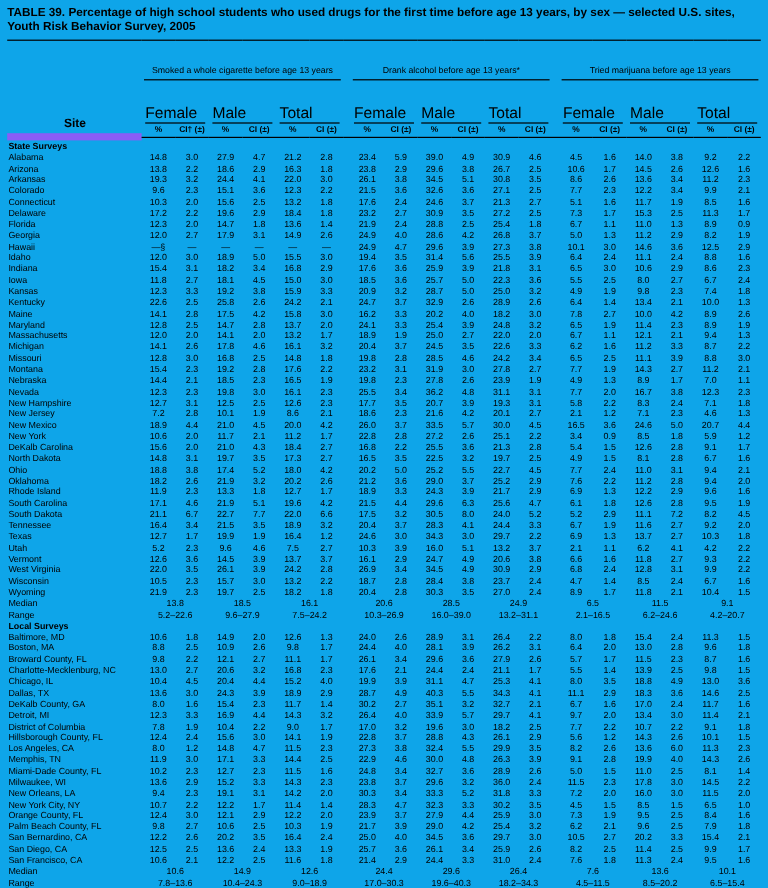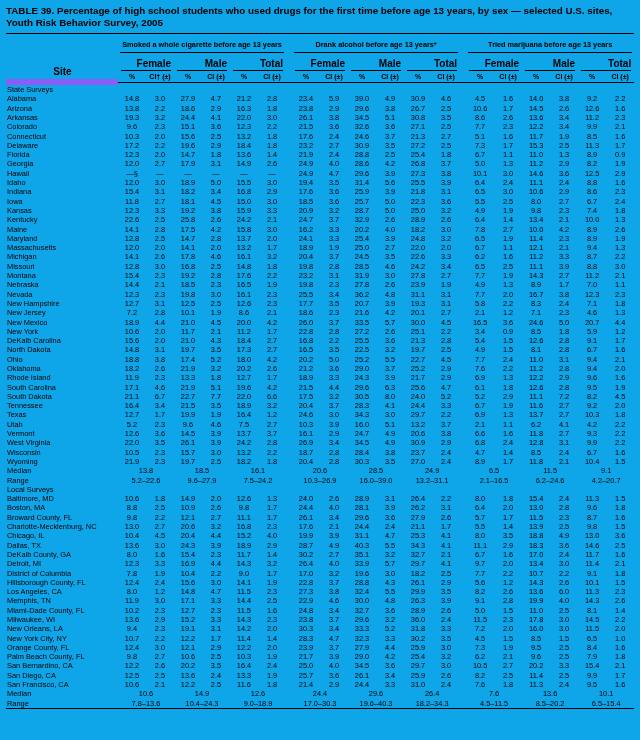--- a/index.html
+++ b/index.html
@@ -7,27 +7,27 @@
   body{width:640px;height:740px;font-family:"Liberation Sans","DejaVu Sans",sans-serif;color:#000}
   .page{width:640px;height:740px;padding:5px 6px 0 6px;overflow:hidden;background:#0ea5e9}
   .title{font-size:9.8px;font-weight:bold;line-height:1.25;margin-bottom:4px}
   table.data{width:628px;table-layout:fixed;border-collapse:collapse;border-top:1.4px solid #000;border-bottom:1.4px solid #000}
   col.c-site{width:112px}
   col.c-num{width:28px}
   col.c-gap{width:34px}
   th{font-weight:normal}
   .site-h{font-size:10px;font-weight:bold;text-align:center;vertical-align:bottom;padding:0 0 2px 1px;border-bottom:6px solid #8b5cf6}
   th.grp{padding:2px 0 0 0;vertical-align:bottom}
-  .grp-inner{font-size:7.3px;font-weight:bold;line-height:1.18;text-align:center;border-bottom:1px solid #000;padding:1px 1px 1.5px;margin:4px 2px}
+  .grp-inner{font-size:7.3px;font-weight:normal;line-height:1.18;text-align:center;border-bottom:1px solid #000;padding:1px 1px 1.5px;margin:18px 2px}
   th.sex{padding:1.5px 0 0 0;vertical-align:bottom}
-  .sex-inner{font-size:10px;font-weight:bold;text-align:right;border-bottom:1px solid #000;padding:0 0 1px;margin:0 3px}
+  .sex-inner{font-size:13px;font-weight:normal;text-align:left;border-bottom:1px solid #000;padding:0 0 1px;margin:0 3px}
   tr.valrow th.vh{font-size:7px;font-weight:bold;text-align:center;padding:1.5px 0 2px;border-bottom:1px solid #000;white-space:nowrap}
   .gapL{padding-left:6px !important}
   td{font-size:7.4px;line-height:9.3px;white-space:nowrap;overflow:hidden;padding:0}
-  td.section{font-weight:normal;padding-left:1px}
+  td.section{font-weight:bold;padding-left:1px}
   td.site{padding-left:1px}
   td.num{text-align:center}
   .footnotes{padding-top:3px}
   .fn{font-size:7.2px;line-height:1.3}
 </style>
 </head>
 <body>
 
 <div class="page">
   <div class="title">TABLE 39. Percentage of high school students who used drugs for the first time before age 13 years, by sex — selected U.S. sites, Youth Risk Behavior Survey, 2005</div>

